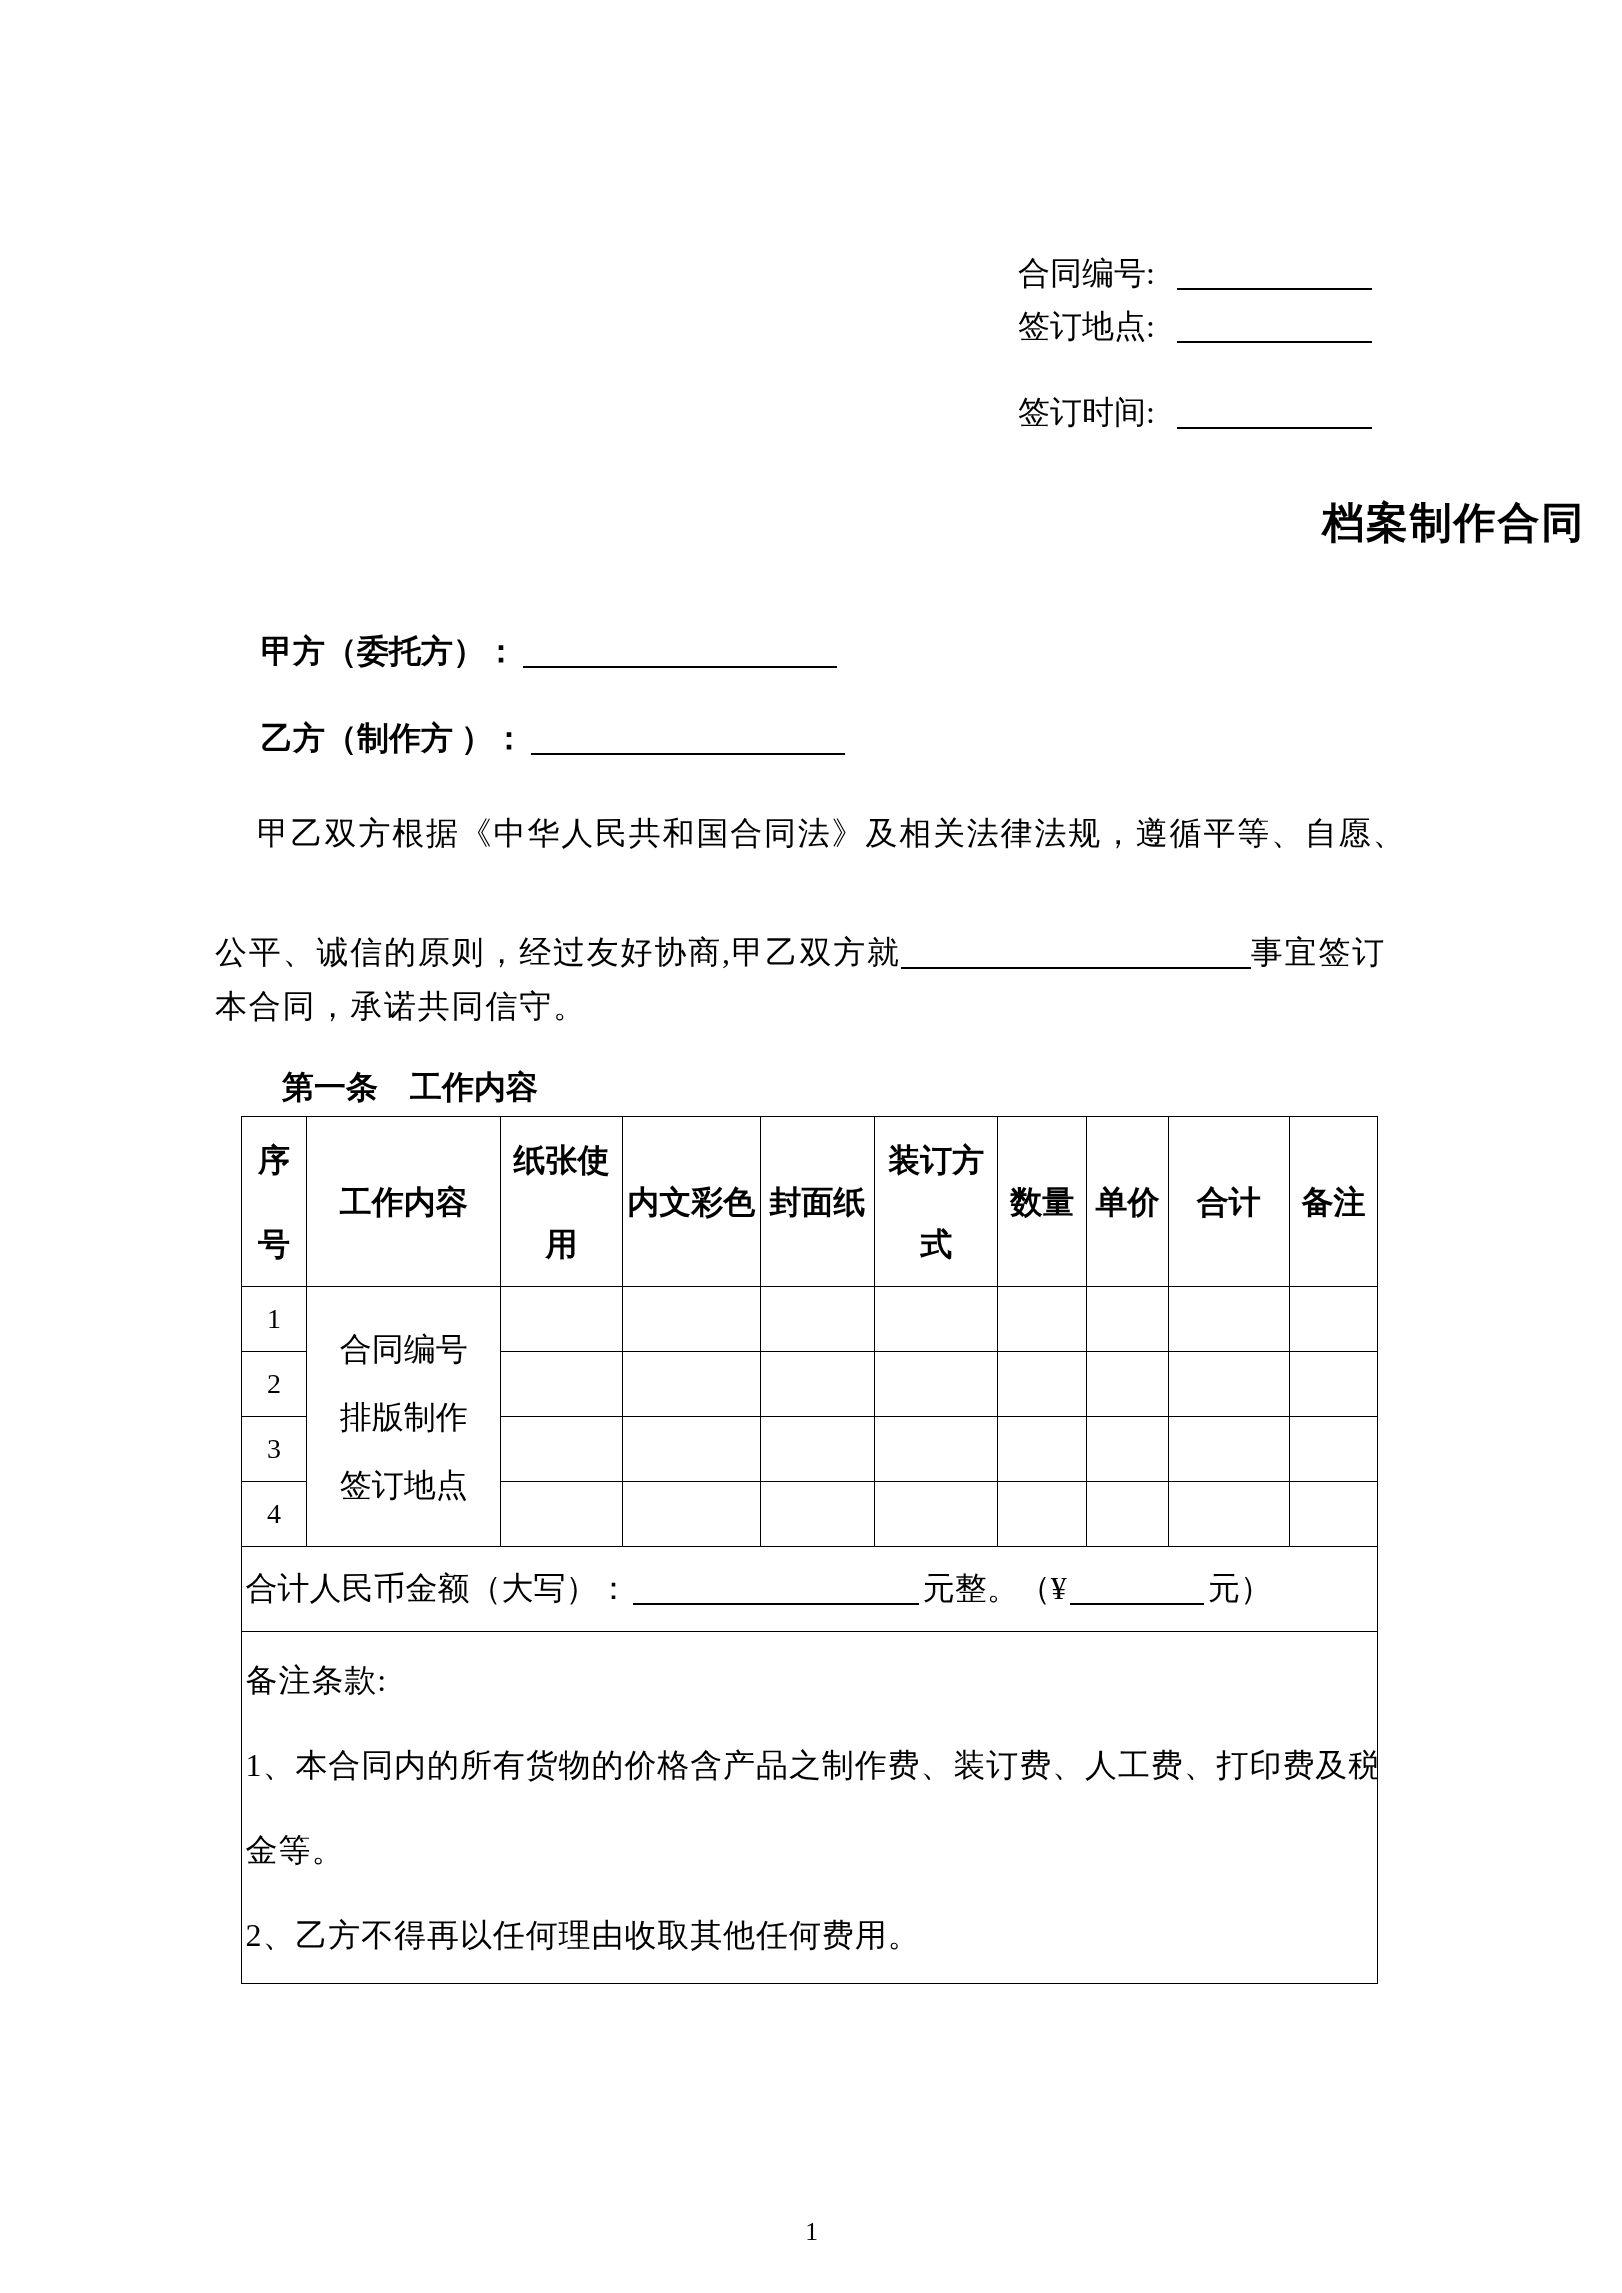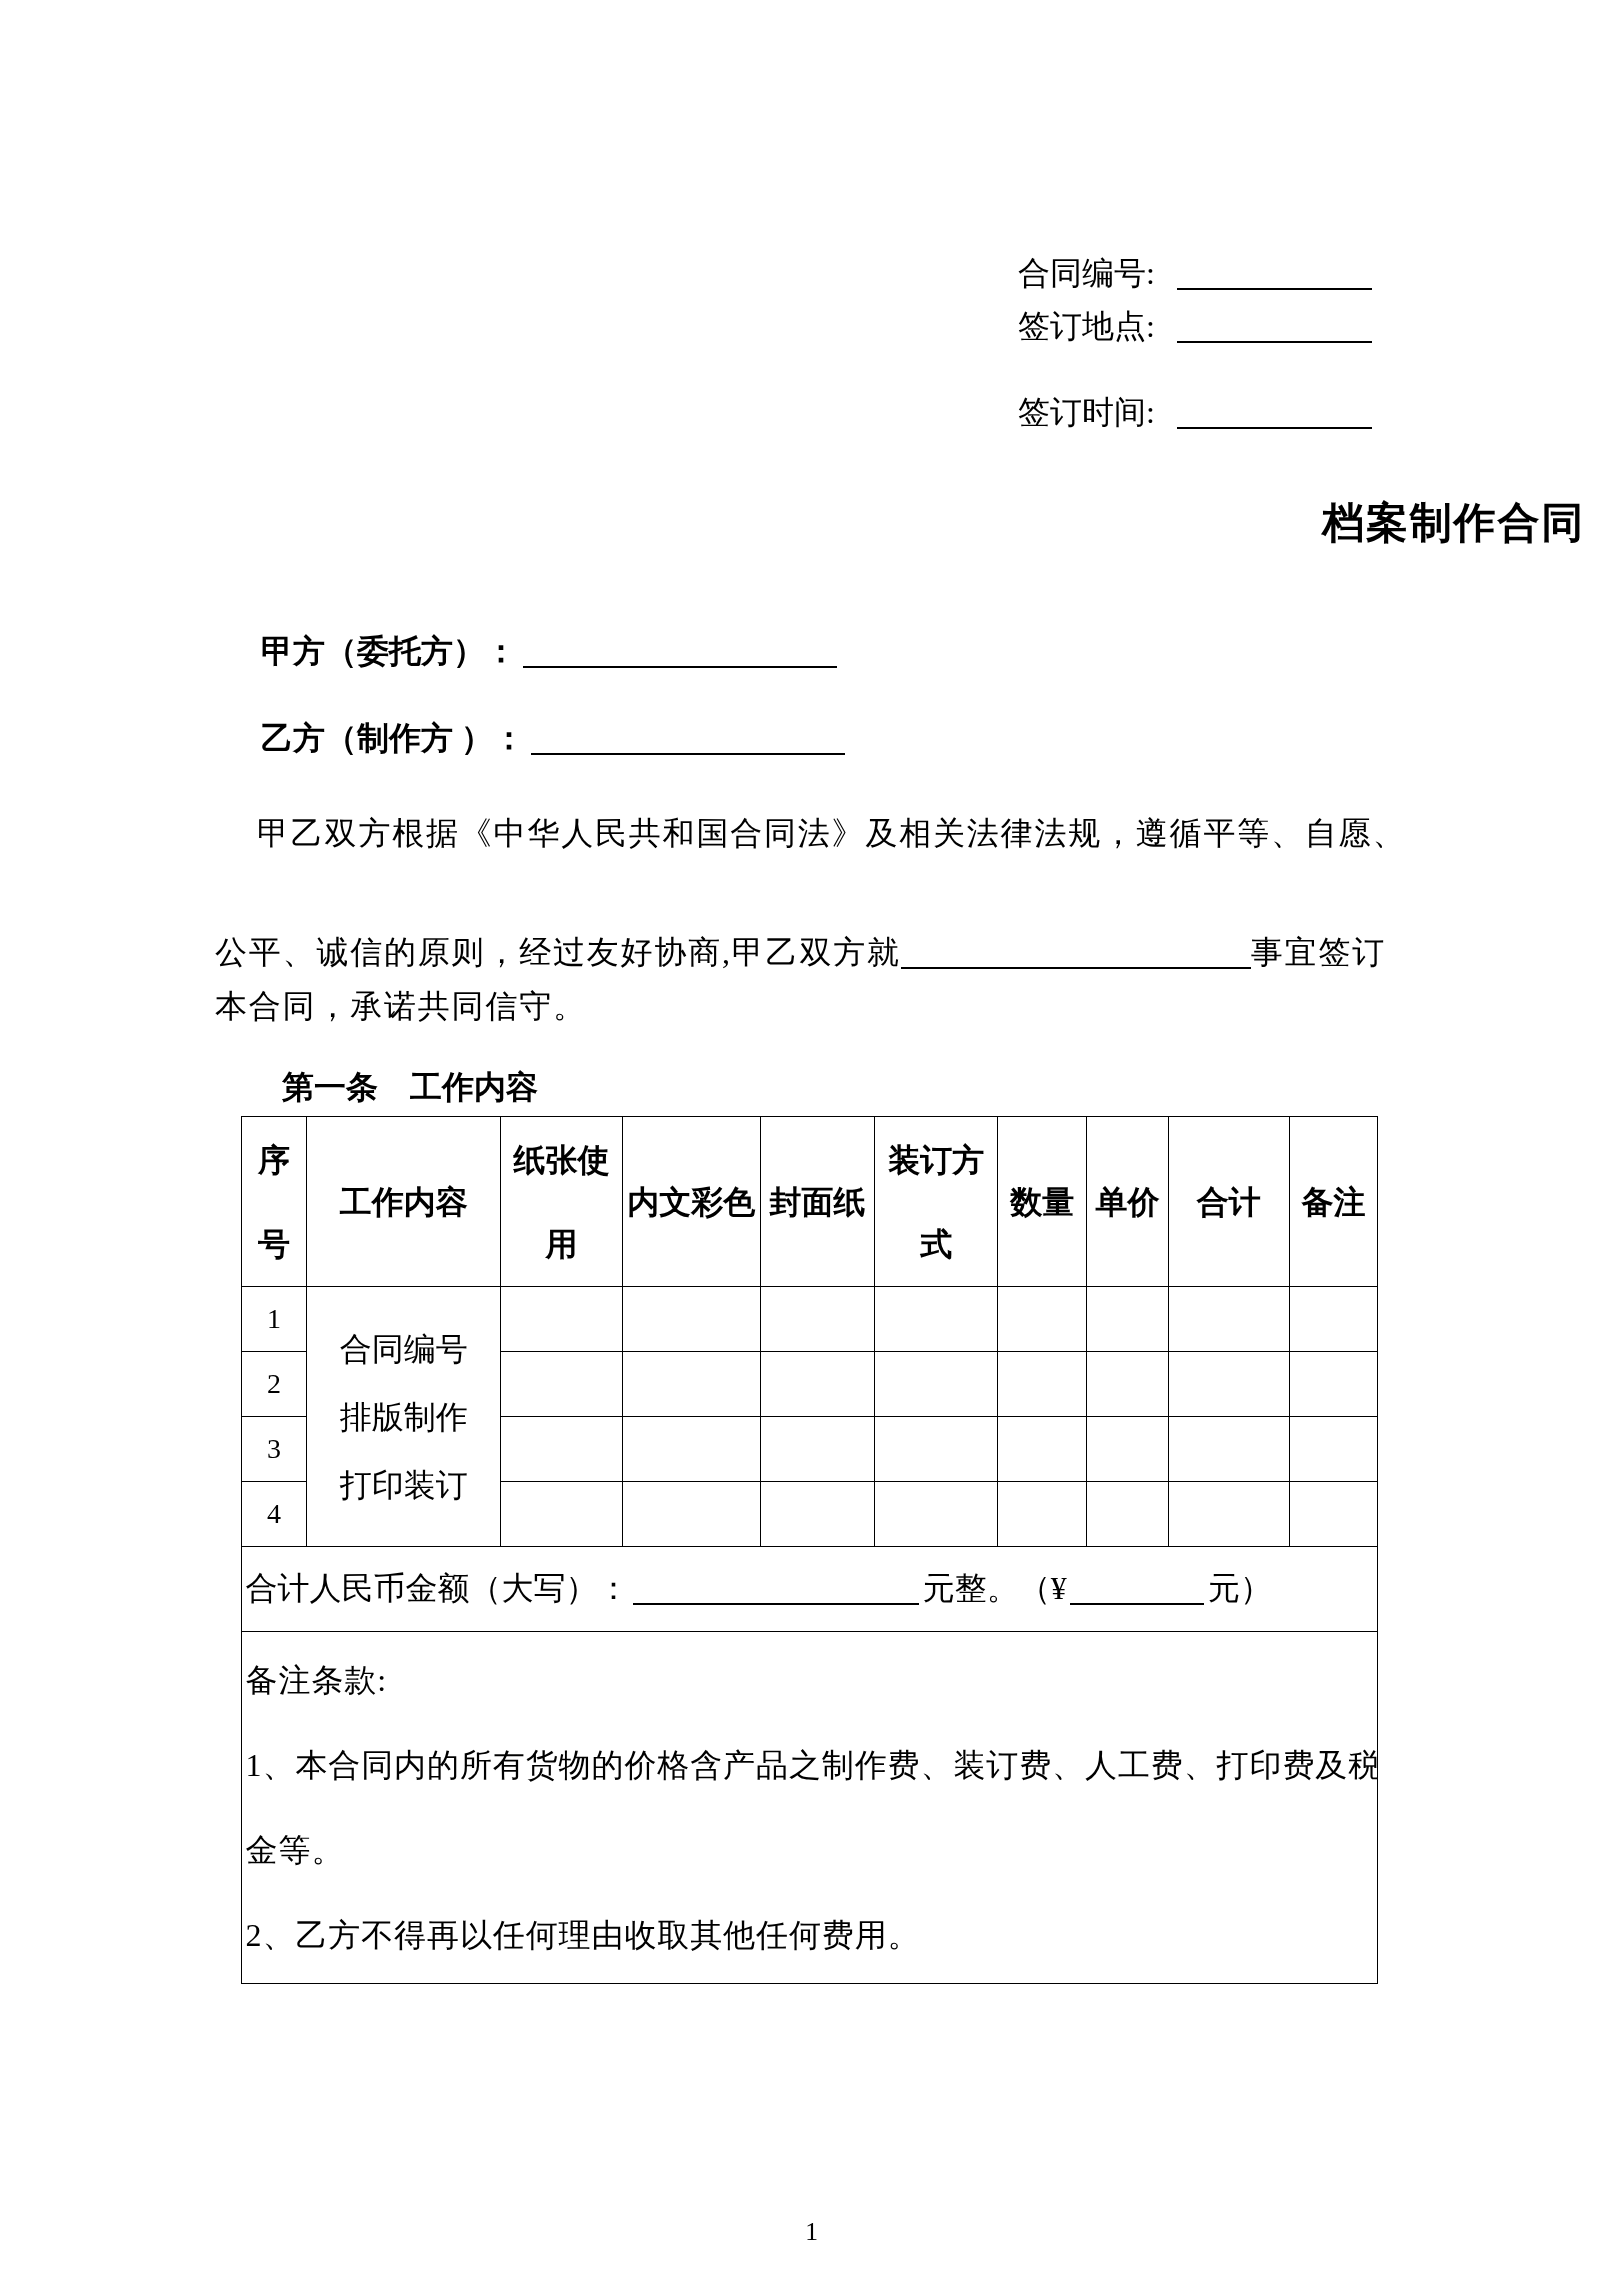--- a/index.html
+++ b/index.html
@@ -134,21 +134,21 @@
       <th>数量</th>
       <th>单价</th>
       <th>合计</th>
       <th>备注</th>
     </tr>
     <tr class="body-row">
       <td class="seq-cell">1</td>
       <td class="work-cell" rowspan="4">
         <div>合同编号</div>
         <div>排版制作</div>
-        <div>打印装订</div>
+        <div>签订地点</div>
       </td>
       <td></td>
           <td></td>
       <td></td>
           <td></td>
       <td></td>
           <td></td>
       <td></td>
           <td></td>
     </tr>

